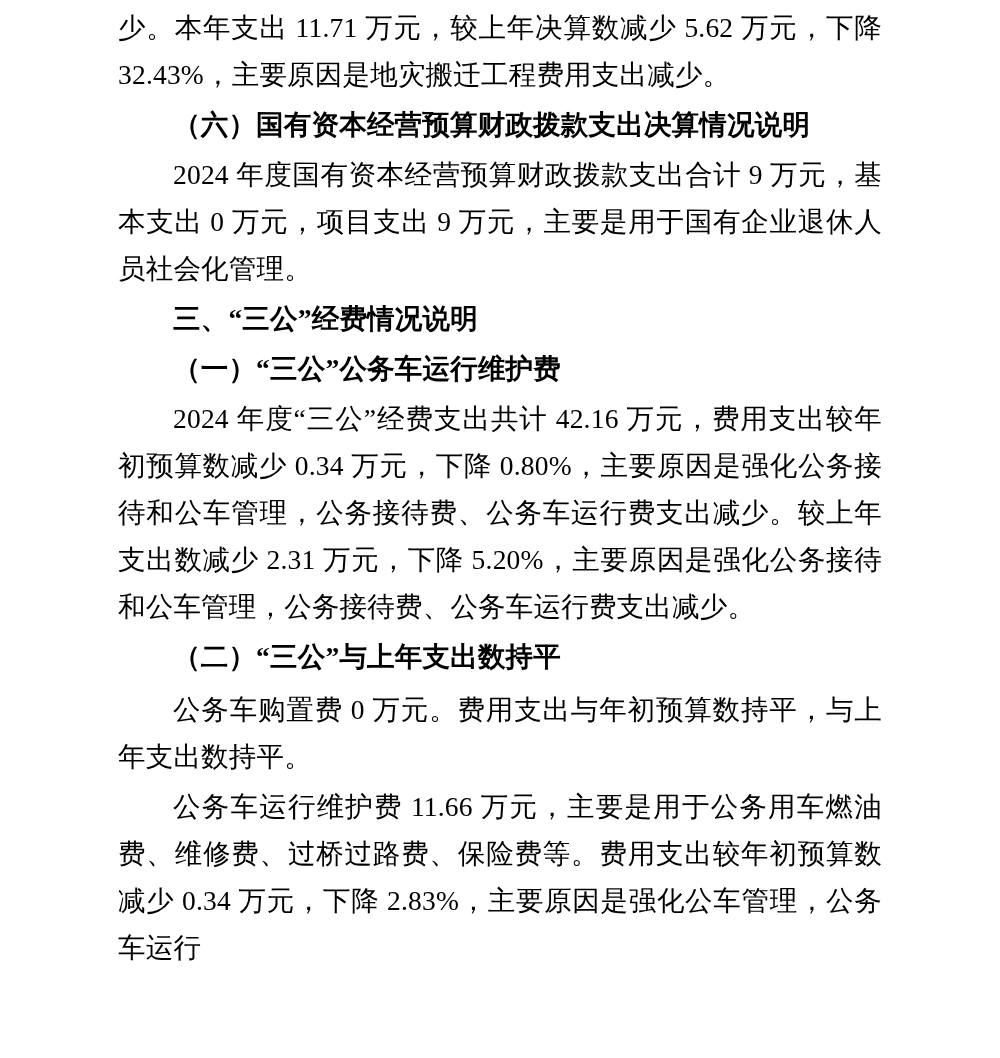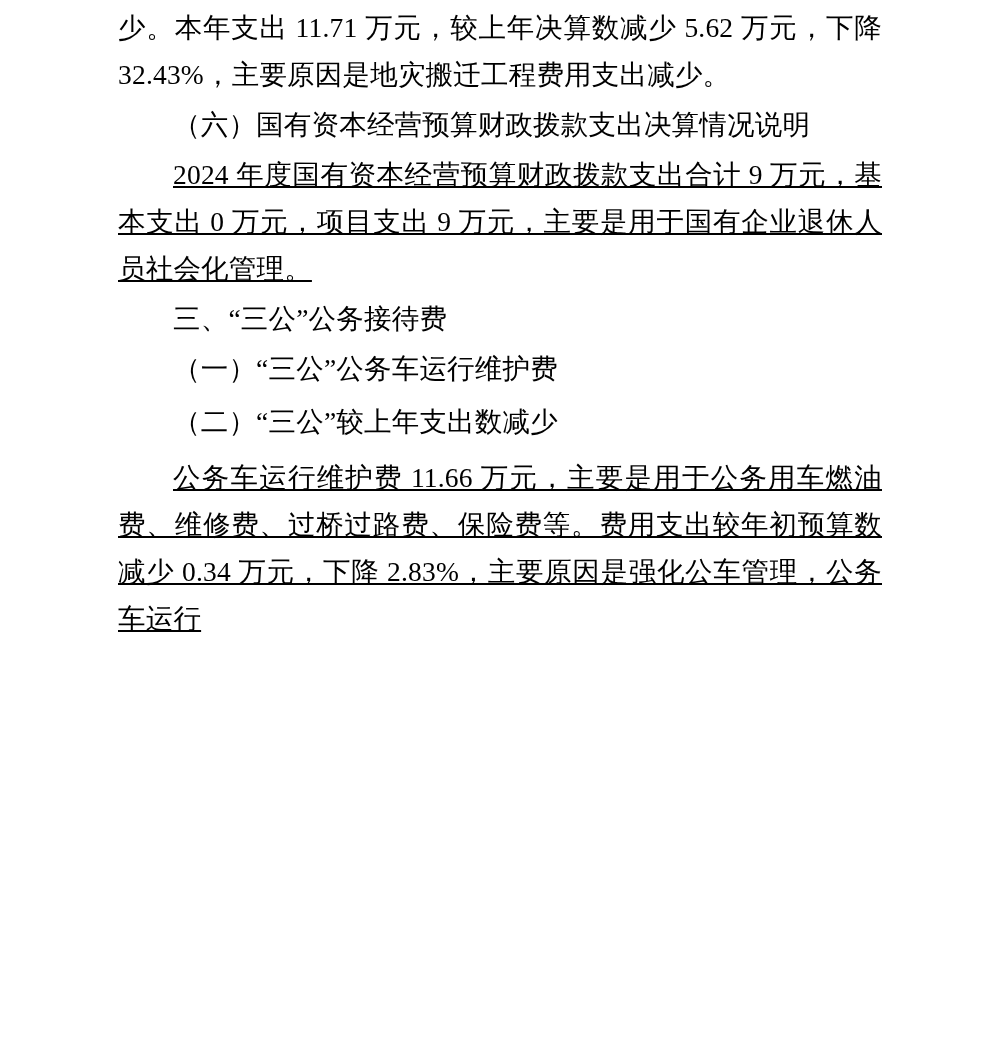--- a/index.html
+++ b/index.html
@@ -28,24 +28,23 @@
     margin: 0;
     font-size: 27.5px;
     line-height: 47px;
     text-align: justify;
     text-justify: inter-ideograph;
     letter-spacing: 0.2px;
     word-break: break-all;
   }
   p.indent {
     text-indent: 2em;
-    text-decoration: underline;
   }
   p.heading {
-    font-weight: normal;
+    font-weight: bold;
     text-indent: 2em;
   }
   p.tight {
     text-align: justify;
   }
   
   .sp-sm { height: 3px; }
 </style>
 </head>
 <body>
@@ -55,31 +54,33 @@
 
     <p class="tight">少。本年支出 11.71 万元，较上年决算数减少 5.62 万元，下降 32.43%，主要原因是地灾搬迁工程费用支出减少。</p>
 
     <div class="sp-sm"></div>
     <p class="heading">（六）国有资本经营预算财政拨款支出决算情况说明</p>
 
     <div class="sp-sm"></div>
     <p class="indent">2024 年度国有资本经营预算财政拨款支出合计 9 万元，基本支出 0 万元，项目支出 9 万元，主要是用于国有企业退休人员社会化管理。</p>
 
     <div class="sp-sm"></div>
-    <p class="heading">三、“三公”公务接待费</p>
+    <p class="heading">三、“三公”经费情况说明</p>
 
     <div class="sp-sm"></div>
     <p class="heading">（一）“三公”公务车运行维护费</p>
 
     <div class="sp-sm"></div>
+    <p class="indent">2024 年度“三公”经费支出共计 42.16 万元，费用支出较年初预算数减少 0.34 万元，下降 0.80%，主要原因是强化公务接待和公车管理，公务接待费、公务车运行费支出减少。较上年支出数减少 2.31 万元，下降 5.20%，主要原因是强化公务接待和公车管理，公务接待费、公务车运行费支出减少。</p>
 
     <div class="sp-sm"></div>
-    <p class="heading">（二）“三公”较上年支出数减少</p>
+    <p class="heading">（二）“三公”与上年支出数持平</p>
 
     <div class="sp-sm"></div>
 
     <div class="sp-sm"></div>
+    <p class="indent">公务车购置费 0 万元。费用支出与年初预算数持平，与上年支出数持平。</p>
 
     <div class="sp-sm"></div>
     <p class="indent">公务车运行维护费 11.66 万元，主要是用于公务用车燃油费、维修费、过桥过路费、保险费等。费用支出较年初预算数减少 0.34 万元，下降 2.83%，主要原因是强化公车管理，公务车运行</p>
 
   </div>
 </div>
 
 </body></html>

